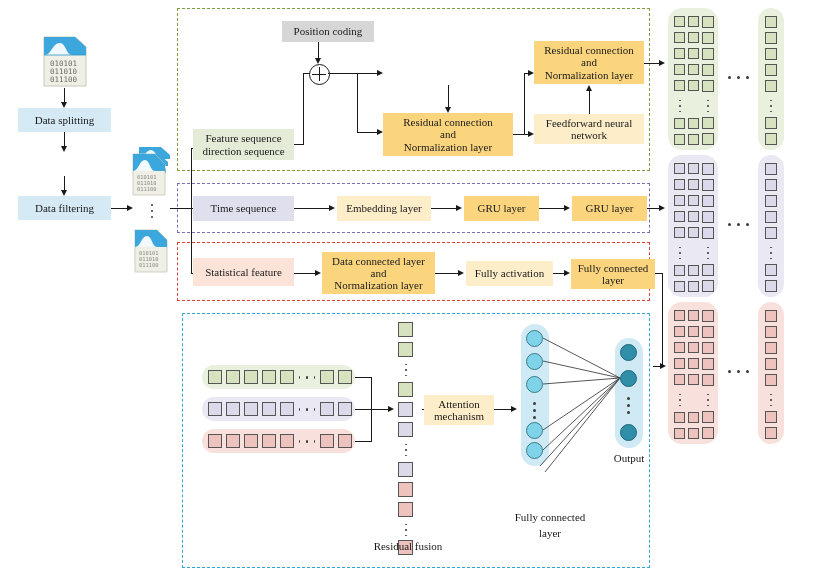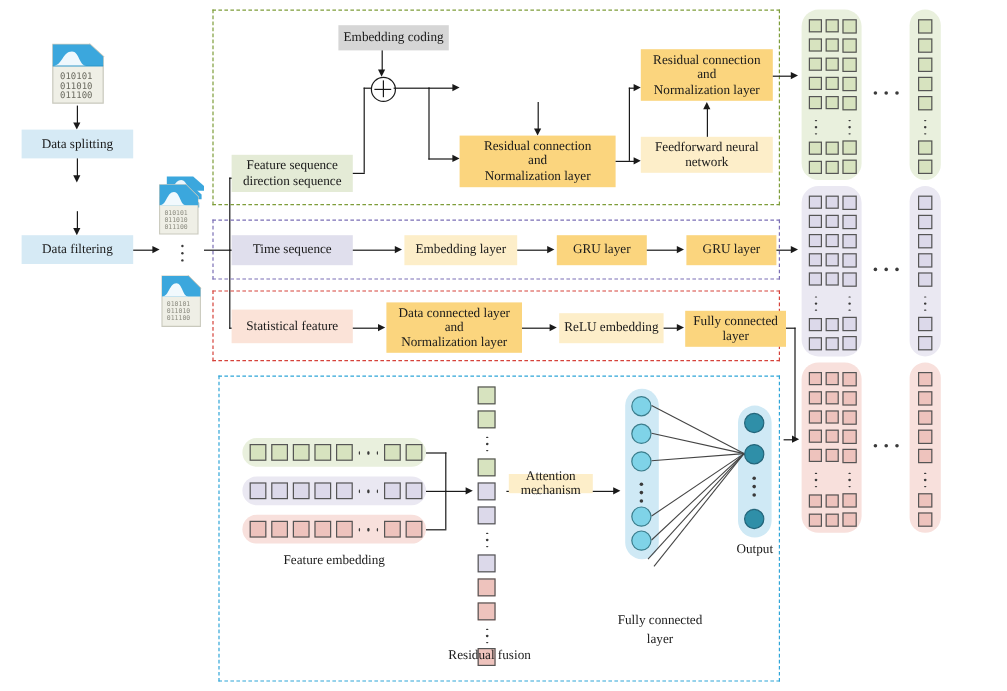--- a/index.html
+++ b/index.html
@@ -153,21 +153,21 @@
   <div class="ln lnh" style="left:191px;top:273px;width:14px;"></div>
 
   <div class="abs dash dash-green" style="left:177px;top:8px;width:473px;height:163px;"></div>
 
   <div class="abs nodebox greenbox" style="left:193px;top:129px;width:101px;height:31px;flex-direction:column;">
     <span>Feature sequence</span>
     <span>direction sequence</span>
   </div>
 
   <div class="abs nodebox grey" style="left:282px;top:21px;width:92px;height:21px;">
-    <span>Embedding coding</span>
+    <span>Position coding</span>
   </div>
 
   <div class="ln lnv" style="left:318px;top:42px;height:19px;"></div>
   <div class="arrow ar-d" style="left:315px;top:58px;"></div>
 
   <div class="plus" style="left:309px;top:64px;"></div>
 
   <div class="ln lnh" style="left:294px;top:144px;width:10px;"></div>
   <div class="ln lnv" style="left:303px;top:73px;height:71px;"></div>
   <div class="ln lnh" style="left:303px;top:73px;width:7px;"></div>
@@ -255,21 +255,21 @@
   <div class="abs nodebox yellow-d" style="left:322px;top:252px;width:113px;height:42px;flex-direction:column;">
     <span>Data connected layer</span>
     <span>and</span>
     <span>Normalization layer</span>
   </div>
 
   <div class="ln lnh" style="left:435px;top:273px;width:24px;"></div>
   <div class="arrow ar-r" style="left:458px;top:269.5px;"></div>
 
   <div class="abs nodebox yellow-l" style="left:466px;top:261px;width:87px;height:25px;">
-    <span>ReLU embedding</span>
+    <span>Fully activation</span>
   </div>
 
   <div class="ln lnh" style="left:553px;top:273px;width:12px;"></div>
   <div class="arrow ar-r" style="left:564px;top:269.5px;"></div>
 
   <div class="abs nodebox yellow-d" style="left:571px;top:259px;width:84px;height:30px;flex-direction:column;">
     <span>Fully connected</span>
     <span>layer</span>
   </div>
 
@@ -489,23 +489,20 @@
     <div class="cell c-pink" style="left:78px;top:5px;width:14px;height:14px;"></div>
     <div class="hdots" style="left:94px;top:7px;width:22px;height:10px;">
         <i></i>
         <i></i>
         <i></i>
       </div>
     <div class="cell c-pink" style="left:118px;top:5px;width:14px;height:14px;"></div>
     <div class="cell c-pink" style="left:136px;top:5px;width:14px;height:14px;"></div>
   </div>
 
-  <div class="caption" style="left:196px;top:461px;width:165px;">
-    <span>Feature embedding</span>
-  </div>
 
   <div class="ln lnh" style="left:355px;top:377px;width:17px;"></div>
   <div class="ln lnh" style="left:355px;top:409px;width:17px;"></div>
   <div class="ln lnh" style="left:355px;top:441px;width:17px;"></div>
   <div class="ln lnv" style="left:371px;top:377px;height:64px;"></div>
   <div class="ln lnh" style="left:371px;top:409px;width:18px;"></div>
   <div class="arrow ar-r" style="left:388px;top:405.5px;"></div>
 
   <div class="abs" style="left:371px;top:322px;width:46px;height:215px;">
     <div class="cell c-green" style="left:27px;top:0px;width:15px;height:15px;"></div>
@@ -534,21 +531,21 @@
   </div>
   <div class="cell c-pink" style="left:398px;top:540px;width:15px;height:15px;"></div>
 
   <div class="caption" style="left:343px;top:540px;width:130px;">
     <span>Residual fusion</span>
   </div>
 
   <div class="ln lnh" style="left:422px;top:409px;width:26px;"></div>
   <div class="arrow ar-r" style="left:447px;top:405.5px;"></div>
 
-  <div class="abs nodebox yellow-l" style="left:425px;top:395px;width:70px;height:16px;flex-direction:column;left:424px;">
+  <div class="abs nodebox yellow-l" style="left:425px;top:395px;width:70px;height:30px;flex-direction:column;left:424px;">
     <span>Attention</span>
     <span>mechanism</span>
   </div>
 
   <div class="ln lnh" style="left:494px;top:409px;width:18px;"></div>
   <div class="arrow ar-r" style="left:511px;top:405.5px;"></div>
 
   <div class="pill p-blue" style="left:521px;top:324px;width:28px;height:142px;border-radius:14px;"></div>
   <div class="neuron n-light" style="left:526px;top:330px;width:17px;height:17px;"></div>
   <div class="neuron n-light" style="left:526px;top:353px;width:17px;height:17px;"></div>

